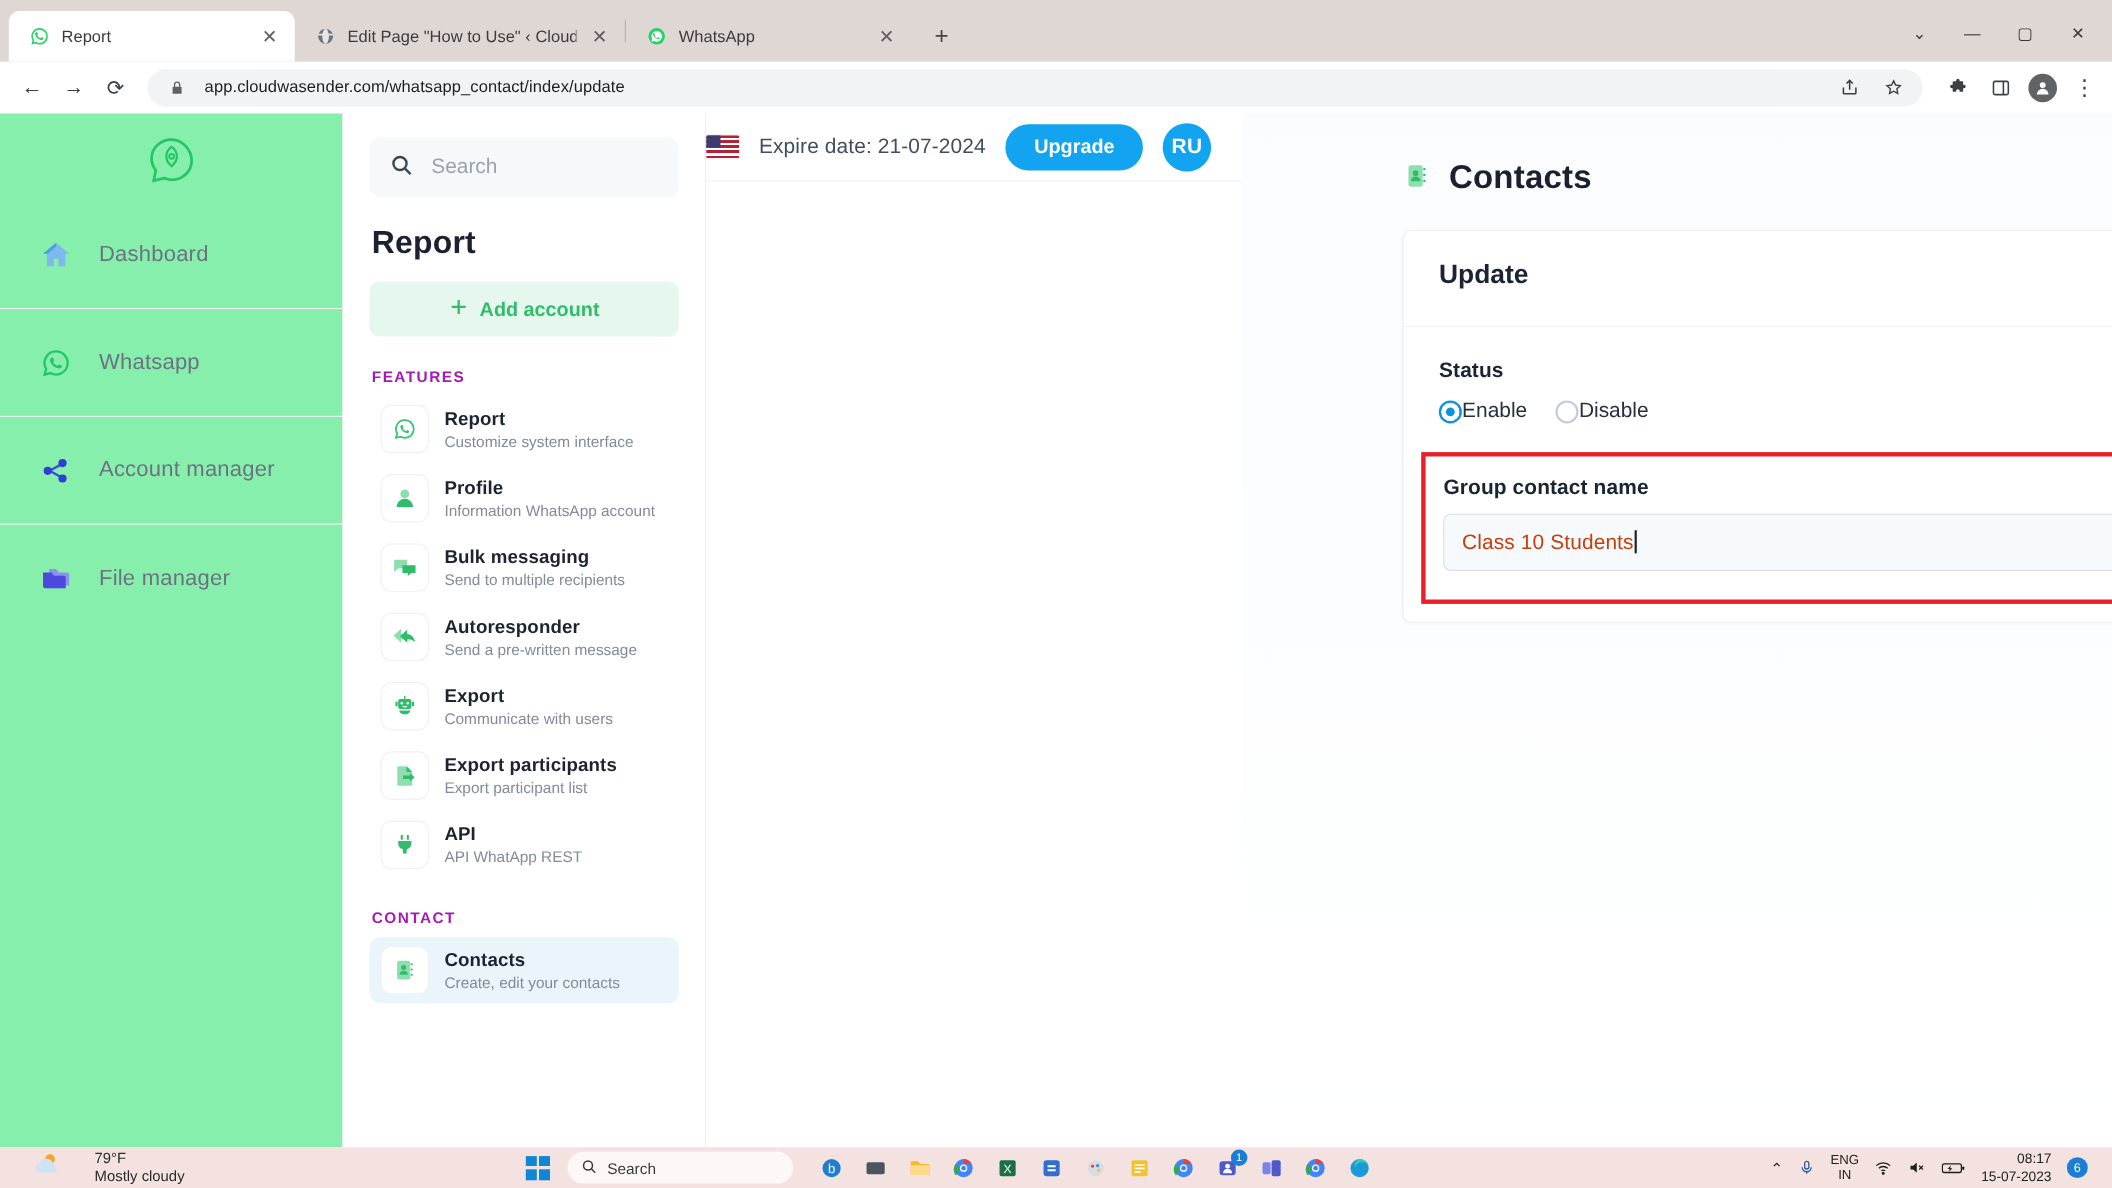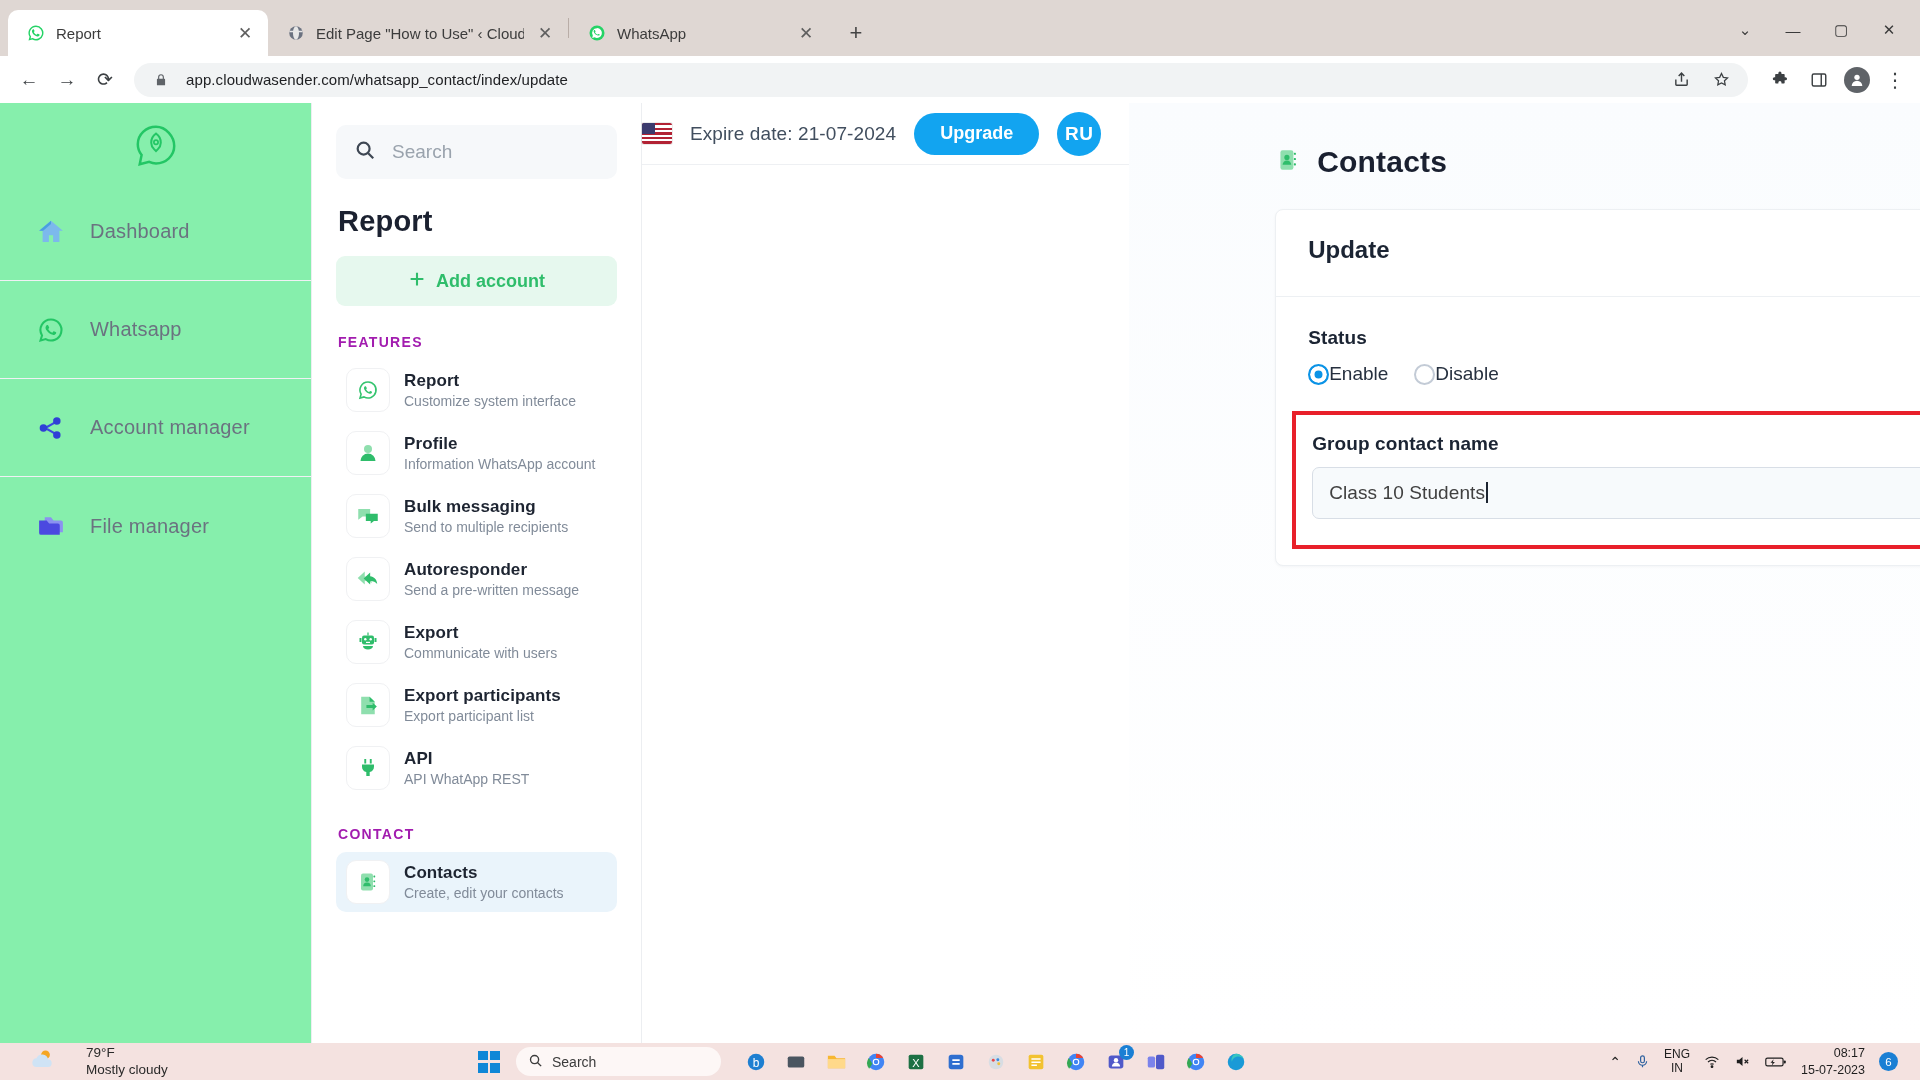--- a/index.html
+++ b/index.html
@@ -349,21 +349,21 @@
     border: 1px solid #d8dee6;
     border-radius: 7px;
     background: #f7fafc;
     display: flex;
     align-items: center;
     padding: 0 16px;
     margin-top: 12px;
   }
   .txtinput .val {
     font-size: 19px;
-    color: #404040;
+    color: #c2410c;
     letter-spacing: .1px;
     position: relative;
   }
   .caret {
     display: inline-block;
     width: 1.5px; height: 21px;
     background: #1c2430;
     vertical-align: -4px;
     margin-left: 1px;
   }

